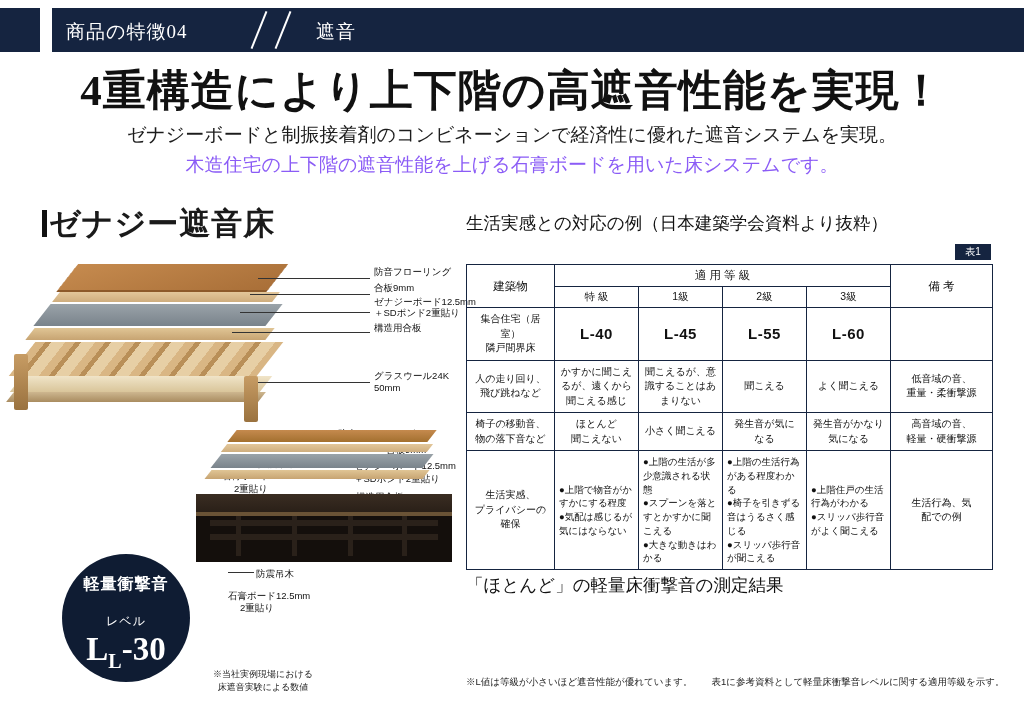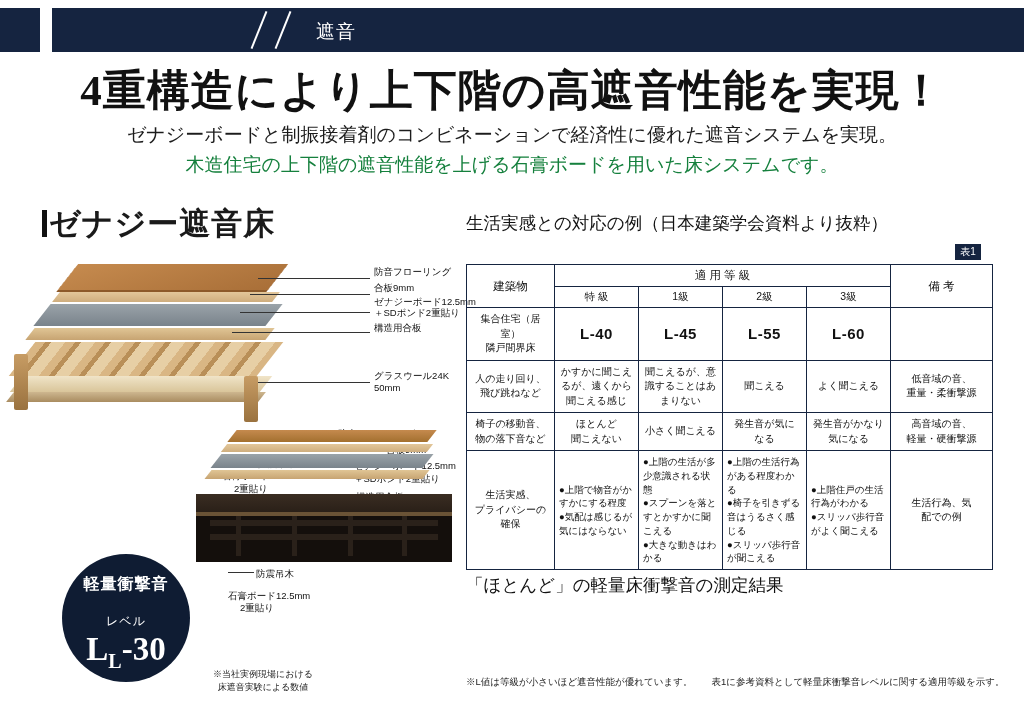--- a/index.html
+++ b/index.html
@@ -42,21 +42,21 @@
   .main-title {
     position:absolute; left:0; top:62px; width:1024px; text-align:center;
     font-size:43px; font-weight:bold; letter-spacing:1px; color:#111;
   }
   .sub1 {
     position:absolute; left:0; top:122px; width:1024px; text-align:center;
     font-size:19px; color:#1c1c1c;
   }
   .sub2 {
     position:absolute; left:0; top:152px; width:1024px; text-align:center;
-    font-size:19px; color:#15803d;
+    font-size:19px; color:#8b5cf6;
   }
   
   .left-head {
     position:absolute; left:42px; top:203px;
     font-size:31px; font-weight:bold; letter-spacing:1px;
   }
   .left-head .bar {
     display:inline-block; width:5px; height:27px; background:#111;
     vertical-align:-3px; margin-right:2px;
   }
@@ -107,21 +107,21 @@
     position:absolute; left:178px; top:668px; width:170px;
     font-size:9px; line-height:1.4; color:#222;
     font-family:"Liberation Sans", sans-serif; text-align:center;
   }
   
   .rtitle {
     position:absolute; left:466px; top:210px; font-size:17.5px; line-height:1.5;
     color:#111;
   }
   .tag1 {
-    position:absolute; left:955px; top:244px; width:26px; height:16px;
+    position:absolute; left:955px; top:244px; width:36px; height:16px;
     background:#152440; color:#fff; font-size:10px; text-align:center;
     line-height:16px; font-family:"Liberation Sans", sans-serif;
   }
   table.t1 {
     position:absolute; left:466px; top:264px; width:526px;
     border-collapse:collapse; table-layout:fixed;
     font-family:"Liberation Sans", sans-serif;
   }
   table.t1 th, table.t1 td {
     border:1px solid #152440; vertical-align:middle; text-align:center;
@@ -157,20 +157,21 @@
 </style>
 </head>
 <body>
 
 <div class="topline"></div>
 
 <div class="header">
   <div class="notch">
     <div class="notch-in"></div>
   </div>
+  <div class="header-label1">商品の特徴04</div>
   <div class="header-slash"></div>
   <div class="header-slash2"></div>
   <div class="header-label2">遮音</div>
 </div>
 
 <div class="main-title">4重構造により上下階の高遮音性能を実現！</div>
 <div class="sub1">ゼナジーボードと制振接着剤のコンビネーションで経済性に優れた遮音システムを実現。</div>
 <div class="sub2">木造住宅の上下階の遮音性能を上げる石膏ボードを用いた床システムです。</div>
 
 <div class="left-head">

